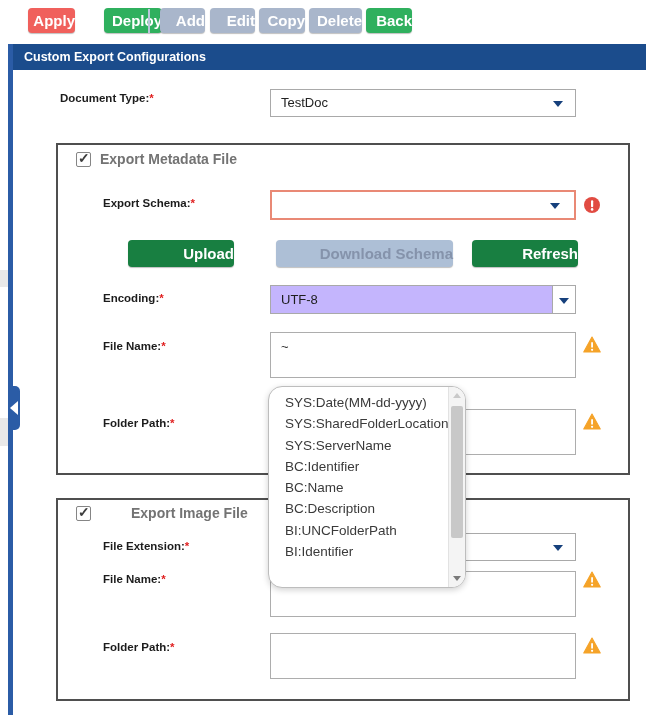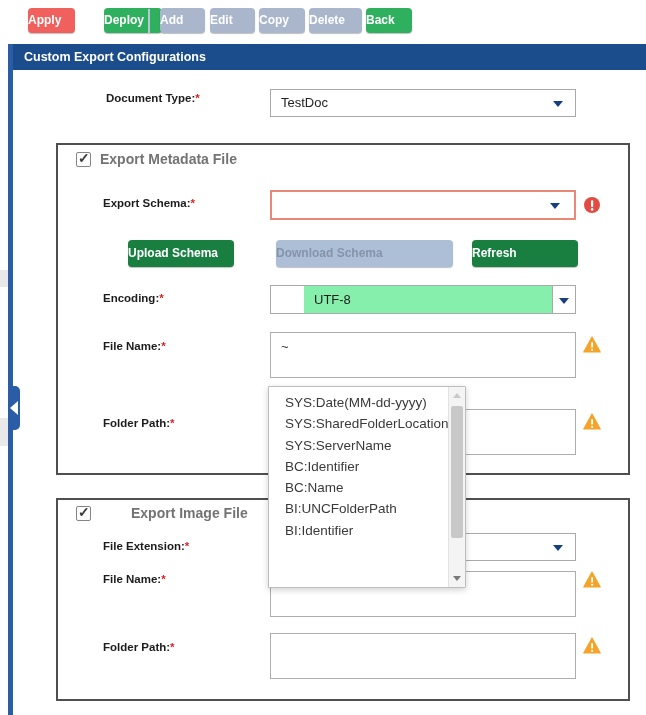--- a/index.html
+++ b/index.html
@@ -2,22 +2,22 @@
 <html><head>
 <meta charset="utf-8">
 <style>
   * { box-sizing: border-box; margin: 0; padding: 0; }
   html,body { background:#ffffff; }
   body { font-family: "Liberation Sans", sans-serif; }
   #screen { position:relative; width:646px; height:715px; background:#fff; overflow:hidden; }
 
   
   .toolbar-btn { position:absolute; top:8px; height:25px; border:none; border-radius:4px;
-    color:#fff; font-family:"Liberation Sans",sans-serif; font-size:12px; font-weight:bold;
-    text-align:left; line-height:25px; cursor:pointer; box-shadow:0 1px 1px rgba(0,0,0,.25); }
+    color:#fff; font-family:"Liberation Sans",sans-serif; font-size:15px; font-weight:bold;
+    text-align:right; line-height:25px; cursor:pointer; box-shadow:0 1px 1px rgba(0,0,0,.25); }
   .btn-red   { background:#f0605c; }
   .btn-green { background:#2fb05e; }
   .btn-gray  { background:#a9b6cb; }
   .toolbar-divider { position:absolute; left:148px; top:9px; width:2px; height:24px; background:#b9c6da; }
 
   
   .left-strip { position:absolute; left:8px; top:44px; width:5px; height:671px; background:#2b5ca6; }
   .collapse-tab { position:absolute; left:8px; top:386px; width:12px; height:44px; background:#2b5ca6;
     border-radius:0 5px 5px 0; cursor:pointer; }
   .collapse-tab .tri { position:absolute; left:2px; top:15px; width:0; height:0;
@@ -40,37 +40,37 @@
   .checkbox .check { position:absolute; left:1px; top:-3px; font-size:14px; color:#3c3c3c; font-weight:bold; }
 
   .select { position:absolute; left:270px; width:306px; height:28px; background:#fff;
     border:1px solid #a9a9a9; cursor:pointer; }
   .select .val { font-size:13px; color:#222; line-height:26px; padding-left:10px; display:block; }
   .select .arrow { position:absolute; right:12px; top:11px; width:0; height:0;
     border-left:5px solid transparent; border-right:5px solid transparent; border-top:6px solid #16407c; }
   .select-error { border:2px solid #e98975; height:30px; }
   .select-error .arrow { right:14px; top:11px; }
 
-  .encoding-fill { position:absolute; left:0; top:0; bottom:0; right:23px; background:#86efac;margin-left:33px; }
+  .encoding-fill { position:absolute; left:0; top:0; bottom:0; right:23px; background:#c4b5fd; }
   .encoding-fill .val { position:relative; font-size:13px; color:#1d1d1d; line-height:28px; padding-left:10px; }
   .encoding-arrowcell { position:absolute; right:0; top:0; bottom:0; width:23px; background:#fff;
     border-left:1px solid #a9a9a9; }
   .encoding-arrowcell .arrow { position:absolute; right:6px; top:12px; width:0; height:0;
     border-left:5px solid transparent; border-right:5px solid transparent; border-top:6px solid #16407c; }
 
   .textarea { position:absolute; left:270px; width:306px; height:46px; background:#fff;
     border:1px solid #adadad; cursor:text; }
   .textarea .val { font-size:13px; color:#333; padding:6px 0 0 10px; display:block; }
 
   .warn-icon { position:absolute; left:583px; }
   .err-icon  { position:absolute; left:584px; }
 
   
   .dropdown-list { position:absolute; left:268px; top:386px; width:198px; height:202px; background:#fff;
-    border:1px solid #bdbdbd; border-radius:1px; box-shadow:0 2px 6px rgba(0,0,0,.18); z-index:40; overflow:hidden; }
+    border:1px solid #bdbdbd; border-radius:14px; box-shadow:0 2px 6px rgba(0,0,0,.18); z-index:40; overflow:hidden; }
   .dl-items { position:absolute; left:0; top:5px; right:17px; }
   .dl-item { height:21.3px; line-height:21.3px; padding-left:16px; font-size:13.5px; color:#3a3a3a;
     white-space:nowrap; cursor:pointer; }
   .dl-scrollbar { position:absolute; right:0; top:0; bottom:0; width:17px; background:#f4f4f4;
     border-left:1px solid #e2e2e2; border-radius:0 4px 4px 0; }
   .dl-arrow { position:absolute; left:0; width:17px; height:17px; cursor:pointer; }
   .dl-arrow.up { top:0; }
   .dl-arrow.down { bottom:0; }
   .dl-arrow .tri-up { position:absolute; left:4px; top:6px; width:0; height:0;
     border-left:4px solid transparent; border-right:4px solid transparent; border-bottom:5px solid #c9c9c9; }
@@ -99,21 +99,21 @@
   <div class="bg-frag" style="top:270px; height:17px;"></div>
   <div class="bg-frag" style="top:418px; height:28px;"></div>
   <div class="collapse-tab">
     <span class="tri"></span>
   </div>
 
   <div class="header-bar">
     <div class="title">Custom Export Configurations</div>
   </div>
 
-  <div class="field-label" style="left:60px; top:92px;margin-left:46px;">
+  <div class="field-label" style="left:60px; top:92px;">
     <span>Document Type:</span><span class="req">*</span>
   </div>
   <div class="select" style="top:89px;">
     <span class="val">TestDoc</span>
     <span class="arrow"></span>
   </div>
 
   <div class="section-box" id="metadata-box"></div>
 
   <div class="checkbox" style="left:76px; top:152px;">
@@ -213,20 +213,21 @@
     <circle cx="12.1" cy="18" r="1.5" fill="#fff"></circle>
   </svg>
 
   <div class="dropdown-list">
     <div class="dl-items">
       <div class="dl-item">SYS:Date(MM-dd-yyyy)</div>
       <div class="dl-item">SYS:SharedFolderLocation</div>
       <div class="dl-item">SYS:ServerName</div>
       <div class="dl-item">BC:Identifier</div>
       <div class="dl-item">BC:Name</div>
+      <div class="dl-item">BC:Description</div>
       <div class="dl-item">BI:UNCFolderPath</div>
       <div class="dl-item">BI:Identifier</div>
     </div>
     <div class="dl-scrollbar">
       <div class="dl-arrow up">
           <span class="tri-up"></span>
         </div>
       <div class="dl-thumb"></div>
       <div class="dl-arrow down">
           <span class="tri-down"></span>

